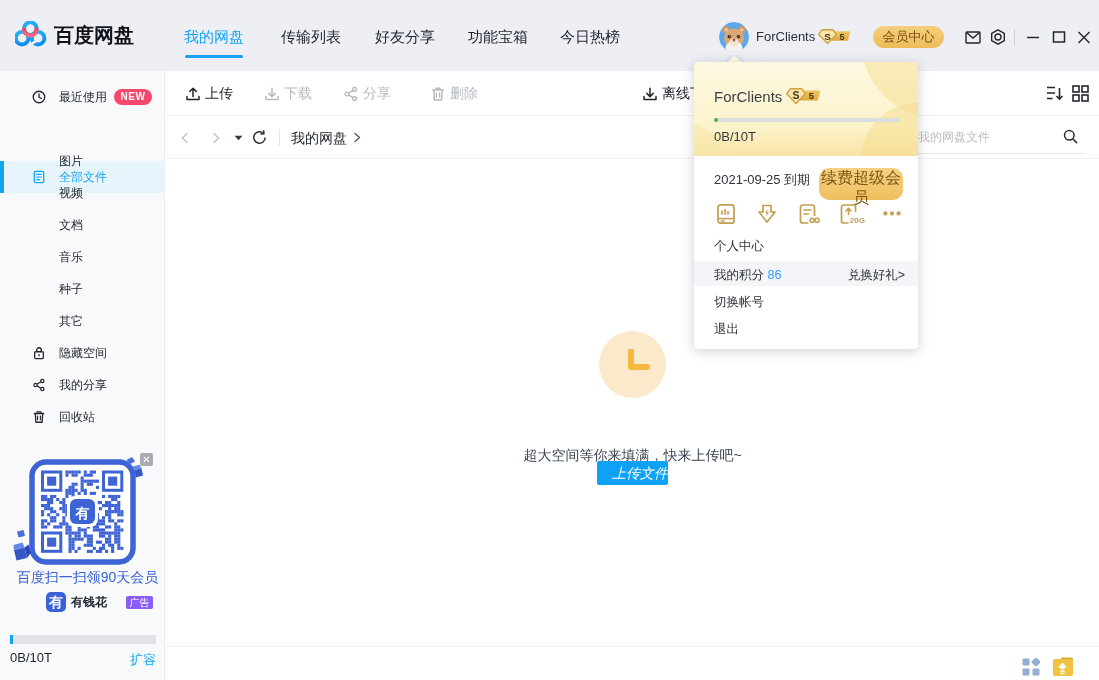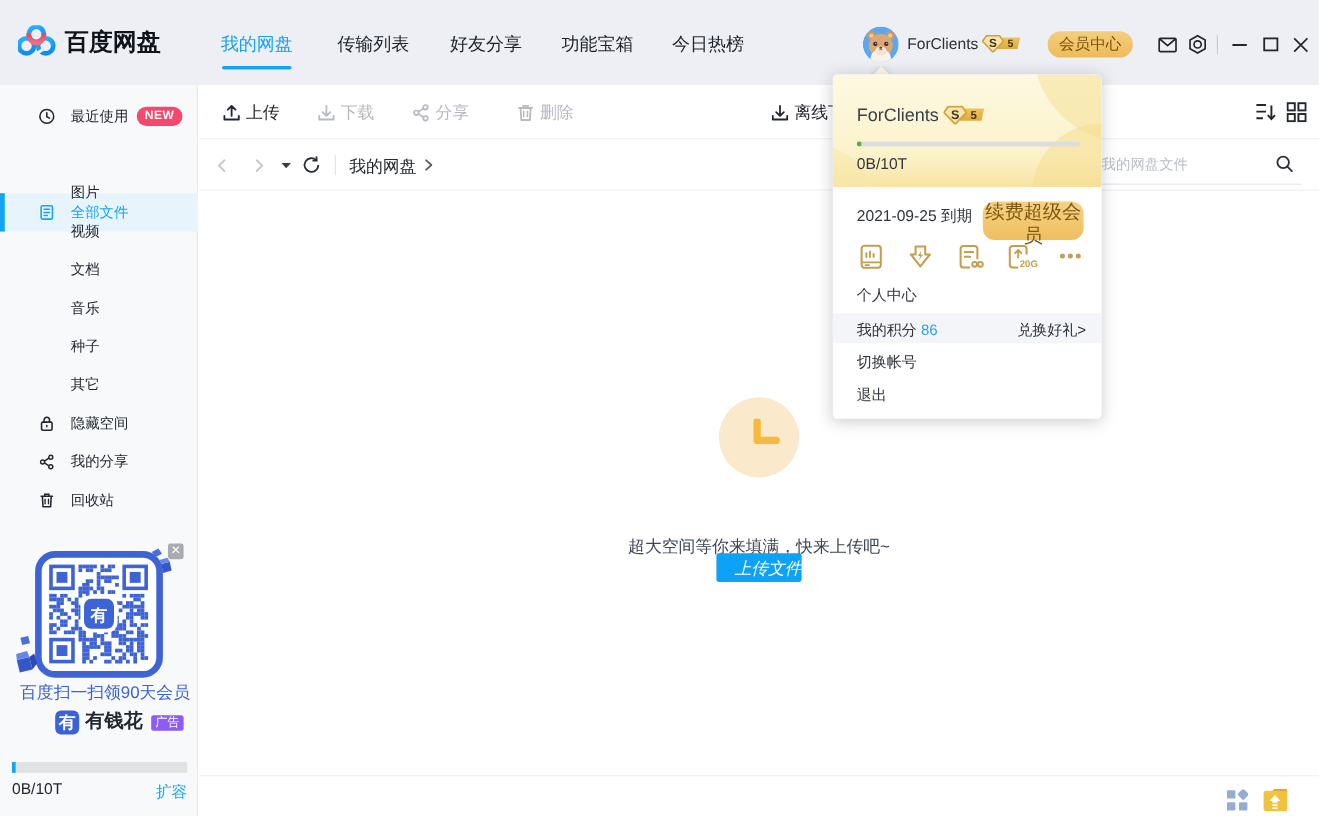--- a/index.html
+++ b/index.html
@@ -29,21 +29,21 @@
 .sitem.active { background:#e7f4fc; }
 .sitem.active::before { content:""; position:absolute; left:0; top:0; width:4px; height:100%; background:#14a5f0; }
 .sitem.active .txt { color:#14a5f0; }
 #newbadge { position:absolute; left:114px; top:8px; width:38px; height:16px; background:#f4486d; border-radius:8px; color:#fff; font-size:10px; font-weight:bold; text-align:center; line-height:16px; letter-spacing:.5px; }
 
 
 #qrwrap { position:absolute; left:29px; top:388px; width:107px; height:106px; }
 #qrclose { position:absolute; left:140px; top:382px; width:13px; height:13px; background:#a9abb0; color:#fff; font-size:10px; line-height:13px; text-align:center; border-radius:2px; }
 #qrcaption { position:absolute; left:5px; top:498px; width:165px; text-align:center; font-size:14px; color:#3a61d6; }
 #adlogo { position:absolute; left:46px; top:521px; width:20px; height:20px; background:#3a61d6; border-radius:5px; color:#fff; font-size:14px; font-weight:bold; text-align:center; line-height:20px; }
-#adname { position:absolute; left:71px; top:521px; line-height:20px; font-size:16px; font-weight:bold; color:#222833; }
+#adname { position:absolute; left:71px; top:521px; line-height:20px; font-size:12px; font-weight:bold; color:#222833; }
 #adbadge { position:absolute; left:126px; top:525px; width:27px; height:13px; background:#8b5cf6; border-radius:2px; color:#fff; font-size:10px; text-align:center; line-height:13px; }
 
 #sprog { position:absolute; left:10px; top:564px; width:146px; height:9px; background:#e0e2e5; }
 #sprogfill { position:absolute; left:0; top:0; width:3px; height:9px; background:#14a5f0; }
 #squota { position:absolute; left:10px; top:579px; font-size:13px; color:#23272f; }
 #sexpand { position:absolute; left:130px; top:580px; font-size:13px; color:#14a5f0; }
 
 
 #main { position:absolute; left:166px; top:71px; width:933px; height:609px; background:#fff; }
 #toolbar { position:absolute; left:0; top:0; width:933px; height:45px; border-bottom:1px solid #f0f1f3; }

